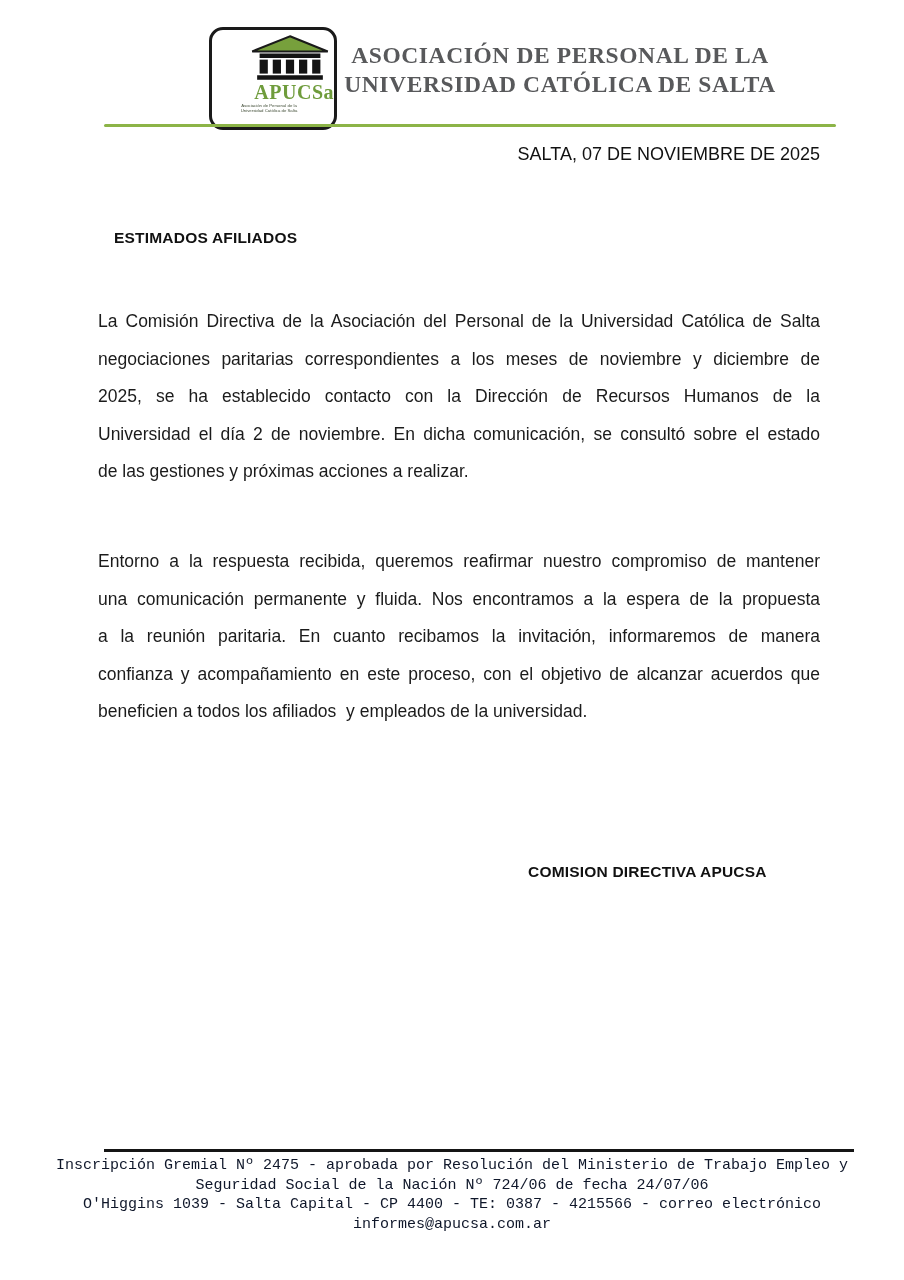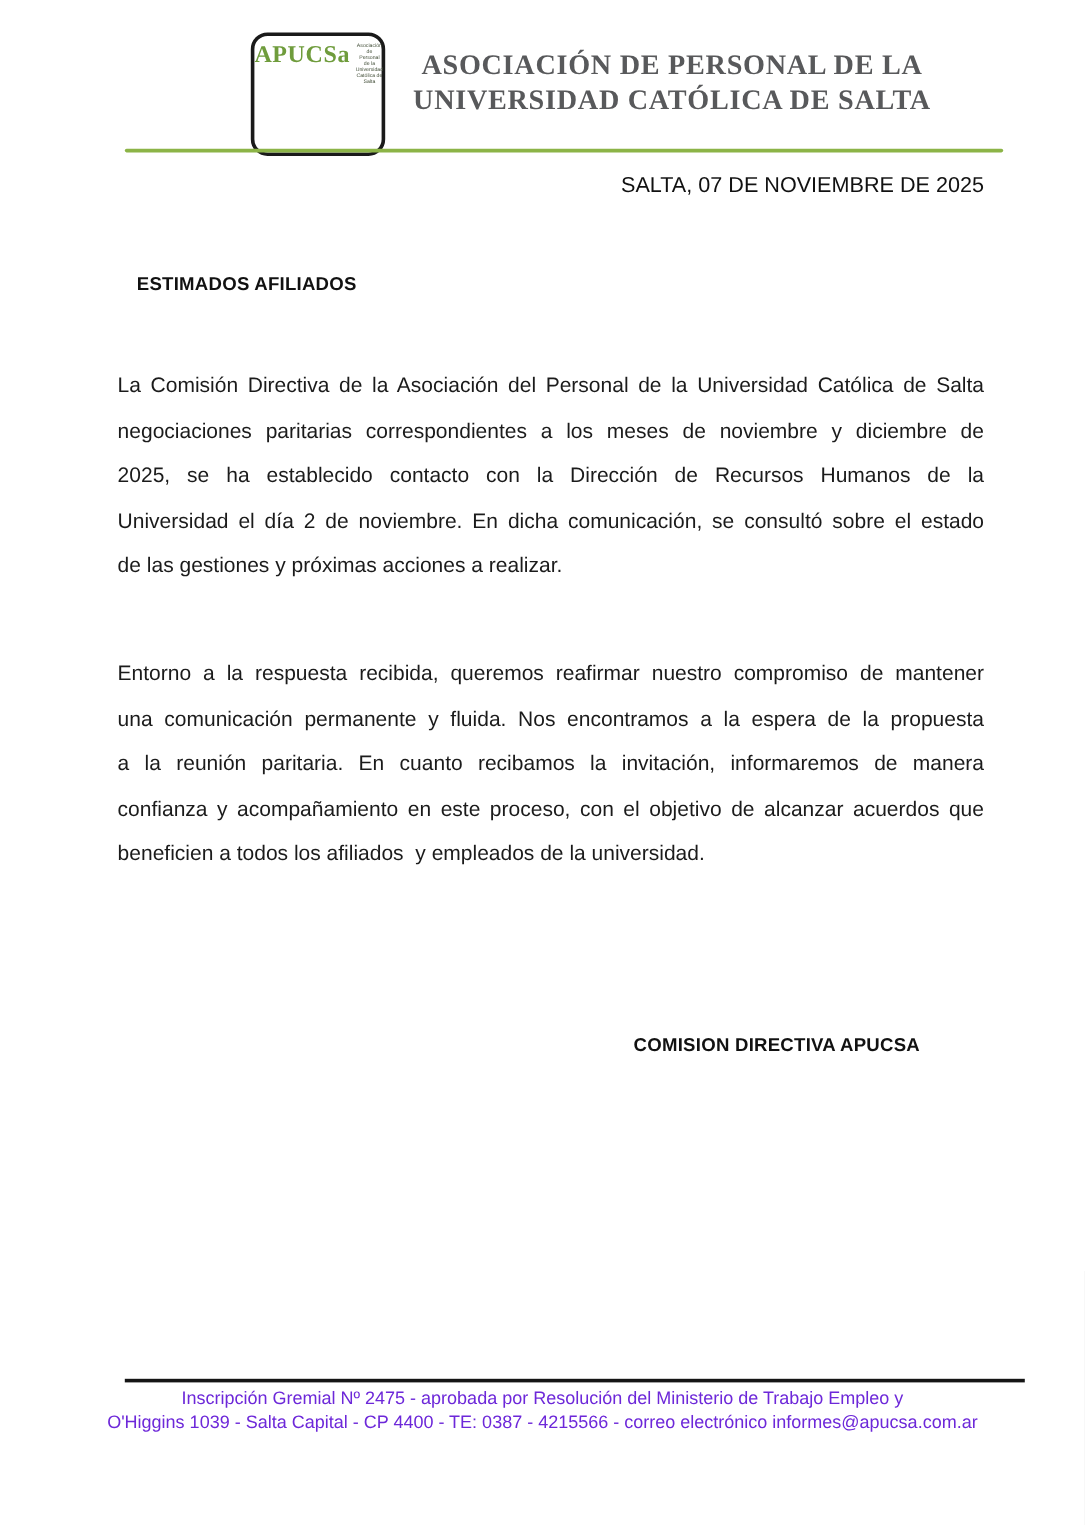--- a/index.html
+++ b/index.html
@@ -11,28 +11,28 @@
     font-family: "Liberation Sans", sans-serif;
     color: #1b1b1b;
     overflow: hidden;
     margin: 0 auto;
   }
 
   
   .logo {
     position: absolute;
     left: 209px; top: 27px;
-    width: 112px; height: 103px;
+    width: 128px; height: 103px;
     border: 3px solid #1a1a1a;
     border-radius: 14px;
     box-sizing: border-box;
     background: #fff;
     display: flex;
-    flex-direction: row;
-    align-items: flex-start;
+    flex-direction: column;
+    align-items: flex-end;
     padding-top: 5px;
   }
   .logo-building { width: 88px; height: 46px; display: block; }
   .logo-acronym {
     font-family: "Liberation Serif", serif;
     font-weight: bold;
     font-size: 20px;
     line-height: 20px;
     color: #6f9c3c;
     letter-spacing: 0.5px;
@@ -116,24 +116,24 @@
     position: absolute;
     left: 104px; top: 1149px;
     width: 750px; height: 3px;
     background: #151515;
   }
   .footer {
     position: absolute;
     left: 34px; top: 1156px;
     width: 836px;
     text-align: center;
-    font-family: Liberation Sans, sans-serif;
+    font-family: Liberation Mono, monospace;
     font-size: 15px;
     line-height: 19.5px;
-    color: #6d28d9;
+    color: #0f172a;
   }
 </style>
 </head>
 <body>
 
 <div class="page">
 
   <div class="logo">
     <svg class="logo-building" viewBox="0 0 100 56" xmlns="http://www.w3.org/2000/svg">
       <polygon points="50,1.5 96,20 4,20" fill="#77a03c" stroke="#1a1a1a" stroke-width="2.5"></polygon>
@@ -177,16 +177,17 @@
     <div class="para-line">a la reunión paritaria. En cuanto recibamos la invitación, informaremos de manera</div>
     <div class="para-line">confianza y acompañamiento en este proceso, con el objetivo de alcanzar acuerdos que</div>
     <div class="para-line last">beneficien a todos los afiliados  y empleados de la universidad.</div>
   </div>
 
   <div class="signature">COMISION DIRECTIVA APUCSA</div>
 
   <div class="footer-rule"></div>
   <div class="footer">
     <div>Inscripción Gremial Nº 2475 - aprobada por Resolución del Ministerio de Trabajo Empleo y</div>
+    <div>Seguridad Social de la Nación Nº 724/06 de fecha 24/07/06</div>
     <div>O'Higgins 1039 - Salta Capital - CP 4400 - TE: 0387 - 4215566 - correo electrónico informes@apucsa.com.ar</div>
   </div>
 
 </div>
 
 </body></html>

